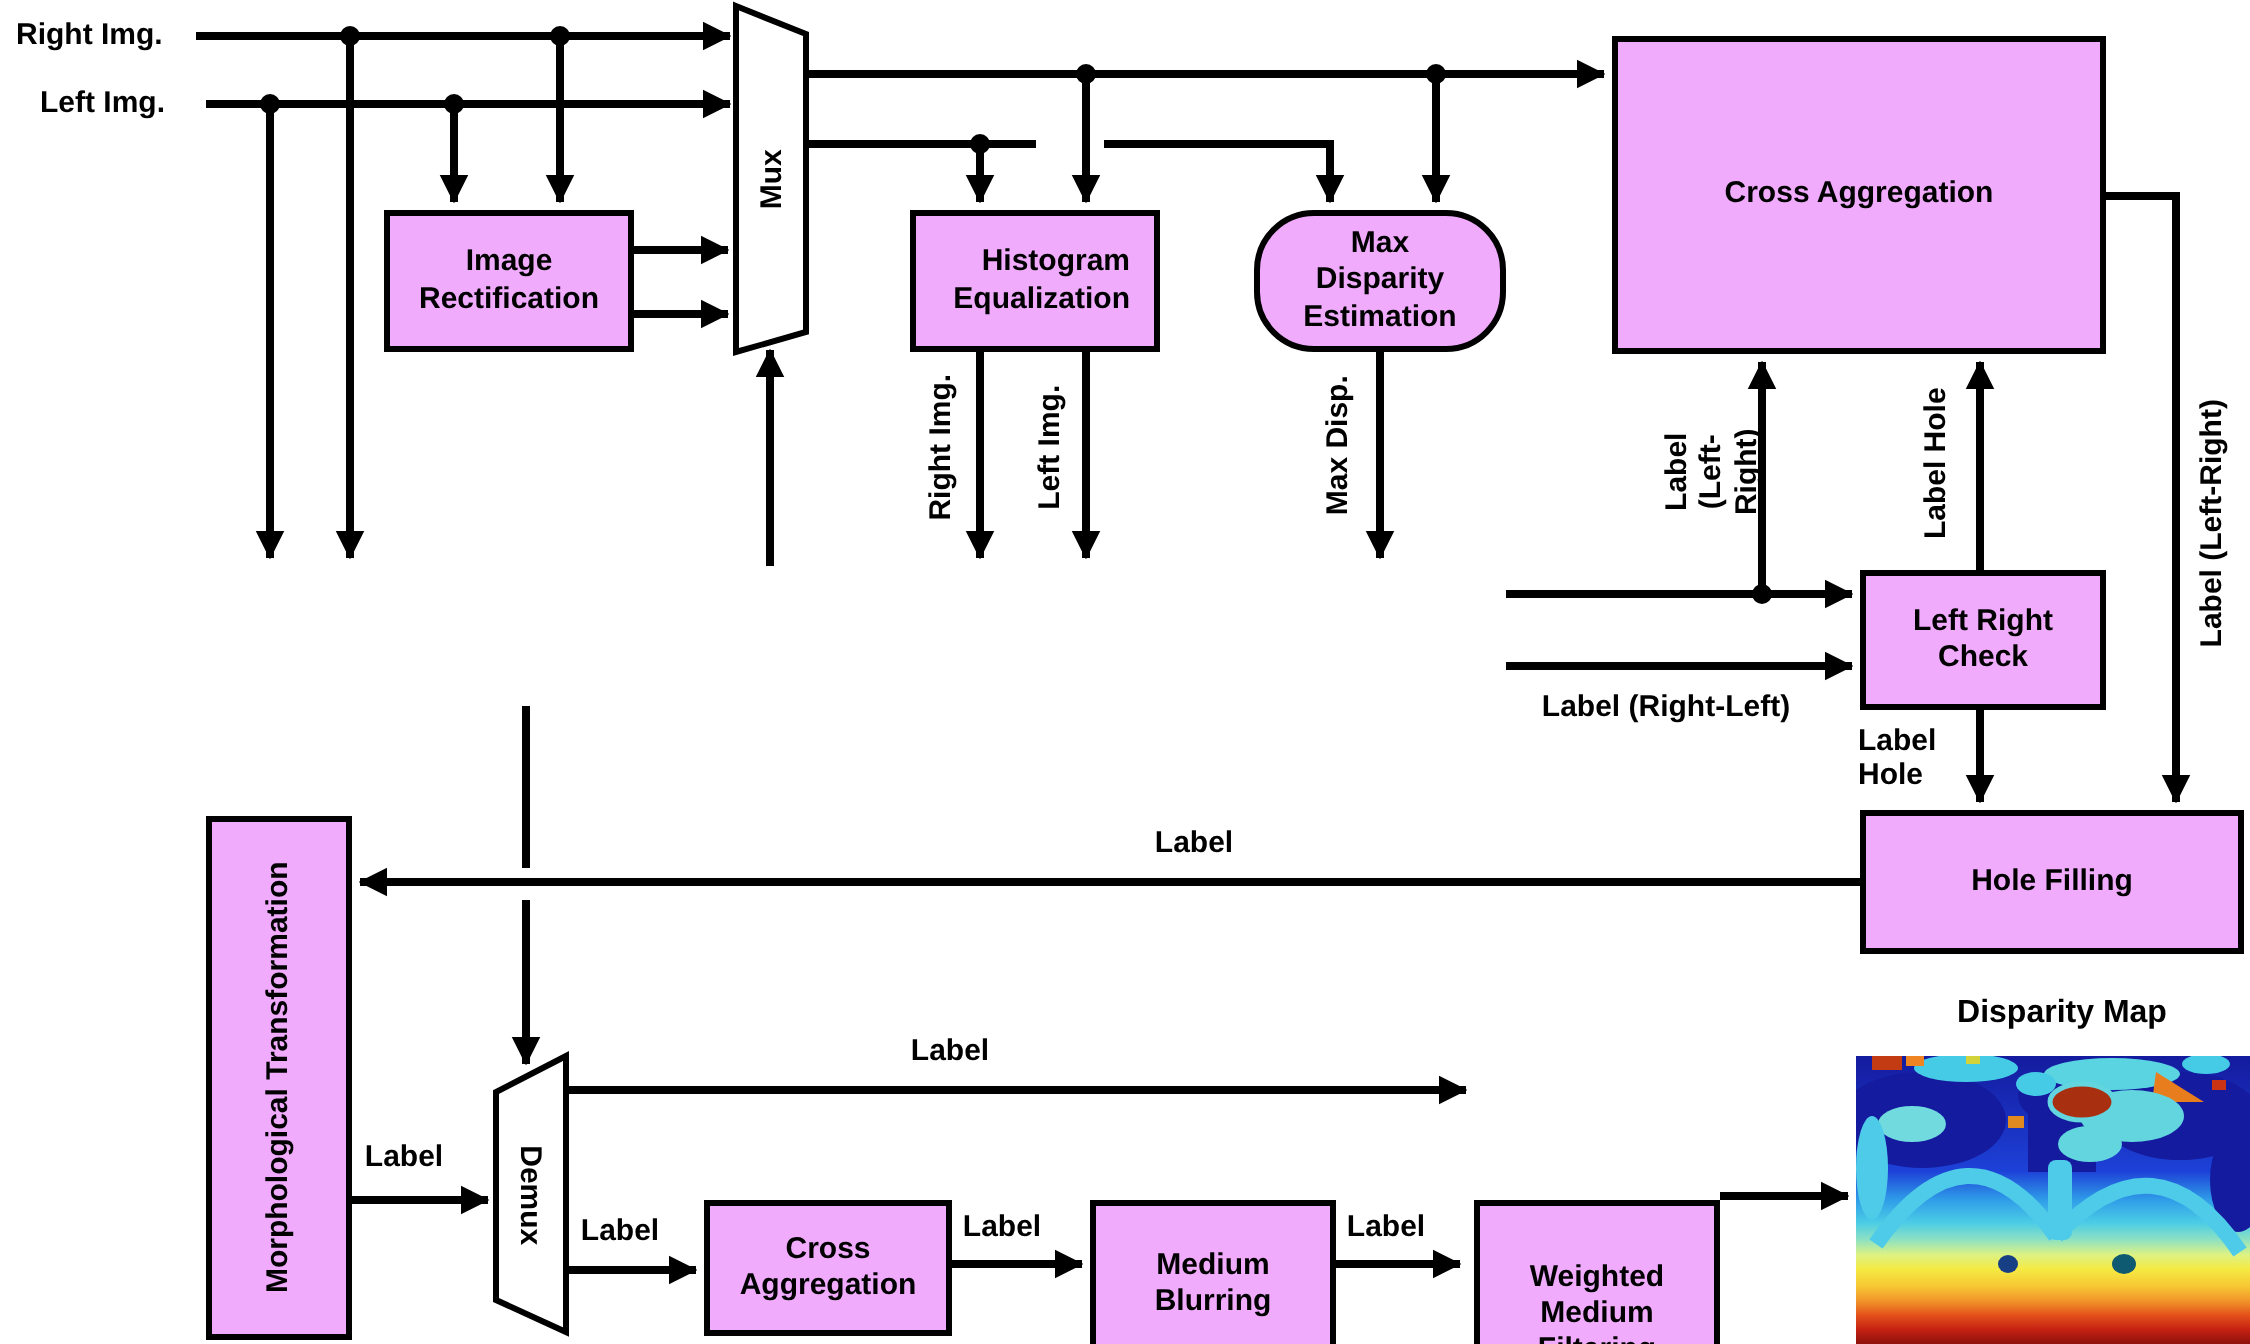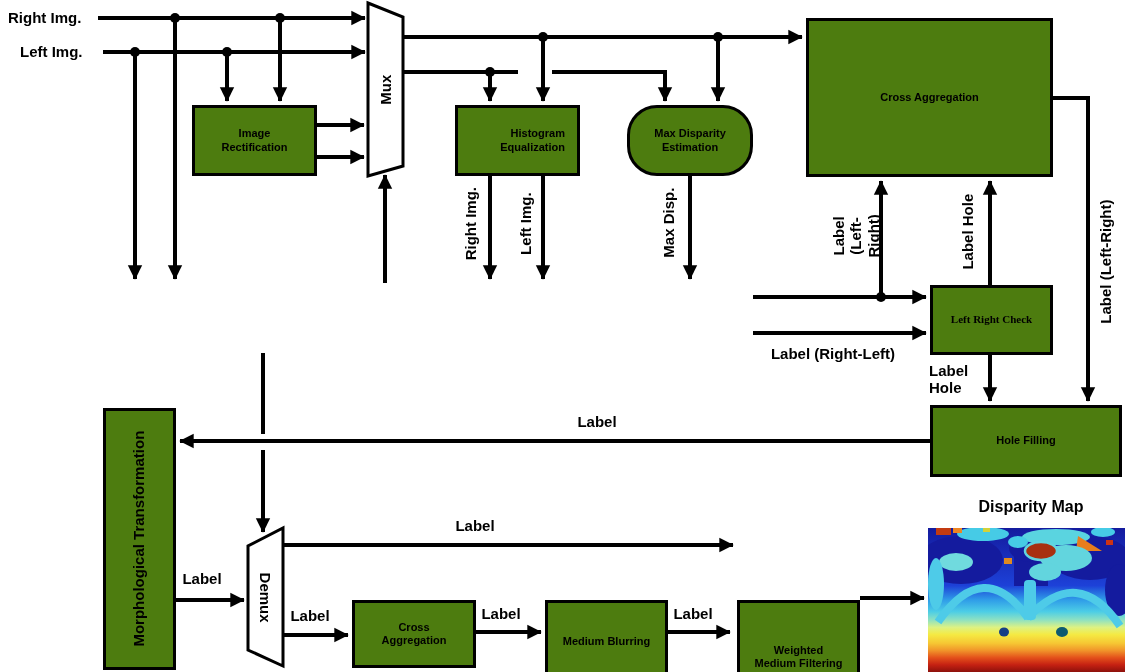--- a/index.html
+++ b/index.html
@@ -3,23 +3,23 @@
 <meta charset="utf-8">
 <style>
   html,body{margin:0;padding:0;background:#fff;}
   .canvas{
     position:relative;width:1125px;height:672px;background:#ffffff;
     font-family:"Liberation Sans",sans-serif;font-weight:bold;color:#000;
     overflow:hidden;
   }
   .wires{position:absolute;left:0;top:0;width:1125px;height:672px;}
   .box{
-    position:absolute;box-sizing:border-box;border:3px solid #000;background:#4d7c0f;
+    position:absolute;box-sizing:border-box;border:3px solid #000;background:#f0abfc;
     display:flex;align-items:center;justify-content:center;text-align:center;
-    font-size:11px;line-height:1.22;padding:0 12px;
+    font-size:15px;line-height:1.22;padding:0 12px;
   }
   .lbl{position:absolute;font-size:15px;white-space:nowrap;line-height:1.15;}
   .lbl.c{text-align:center;}
   .lbl.wrapped{white-space:normal;}
   .vwrap{
     position:absolute;width:0;height:0;overflow:visible;
     display:flex;align-items:center;justify-content:center;
   }
   .vwrap > span{
     transform:rotate(-90deg);white-space:nowrap;font-size:15px;font-weight:bold;
@@ -87,21 +87,21 @@
       <circle cx="718" cy="37" r="5"></circle>
       <circle cx="490" cy="72" r="5"></circle>
       <circle cx="881" cy="297" r="5"></circle>
     </g>
   </svg>
 
   <div class="box" style="left:192px;top:105px;width:125px;height:71px;">Image Rectification</div>
   <div class="box" style="left:455px;top:105px;width:125px;height:71px;text-align:right;">Histogram Equalization</div>
   <div class="box" style="left:627px;top:105px;width:126px;height:71px;border-radius:30px;">Max Disparity Estimation</div>
   <div class="box" style="left:806px;top:18px;width:247px;height:159px;">Cross Aggregation</div>
-  <div class="box" style="left:930px;top:285px;width:123px;height:70px;padding:0 16px;font-family:Liberation Serif, serif;">Left Right Check</div>
+  <div class="box" style="left:930px;top:285px;width:123px;height:70px;padding:0 16px;">Left Right Check</div>
   <div class="box" style="left:930px;top:405px;width:192px;height:72px;">Hole Filling</div>
   <div class="box" style="left:103px;top:408px;width:73px;height:262px;"></div>
   <div class="box" style="left:352px;top:600px;width:124px;height:68px;">Cross Aggregation</div>
   <div class="box" style="left:545px;top:600px;width:123px;height:84px;">Medium Blurring</div>
   <div class="box" style="left:737px;top:554px;width:123px;height:114px;margin-top:46px;">Weighted Medium Filtering</div>
 
   <div class="vwrap" style="left:386px;top:90px;">
     <span>Mux</span>
     </div>
   <div class="vwrap cw" style="left:265px;top:598px;">

